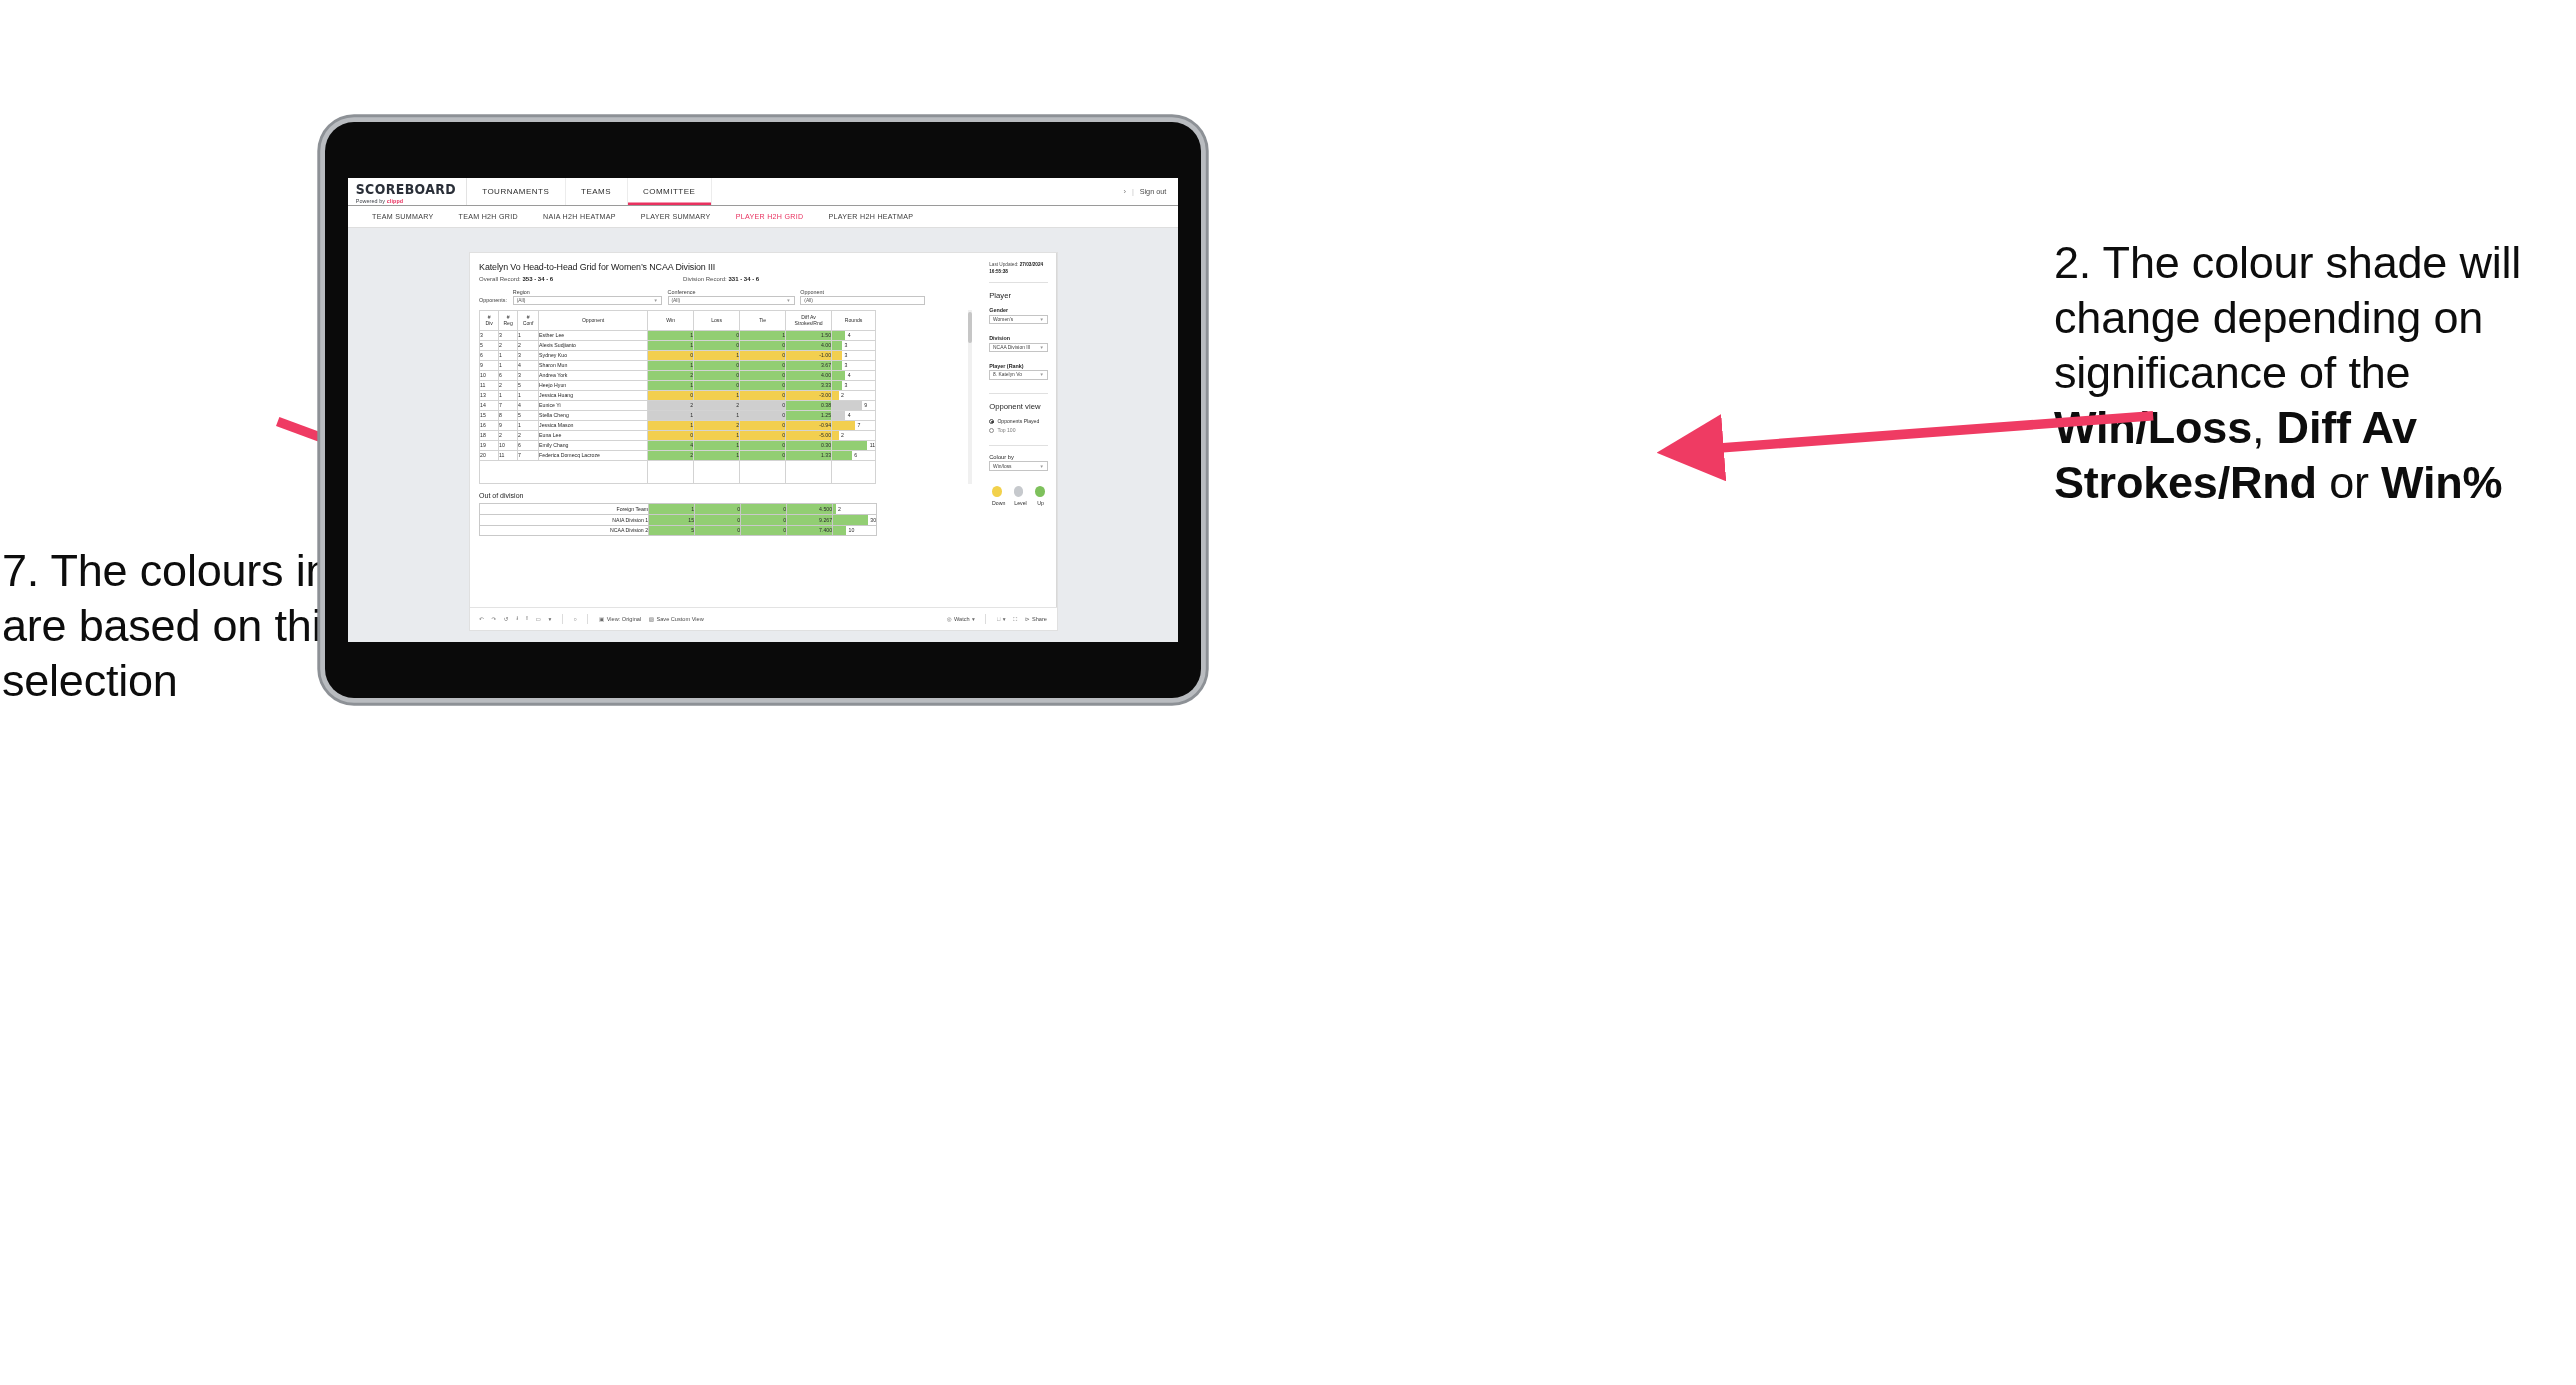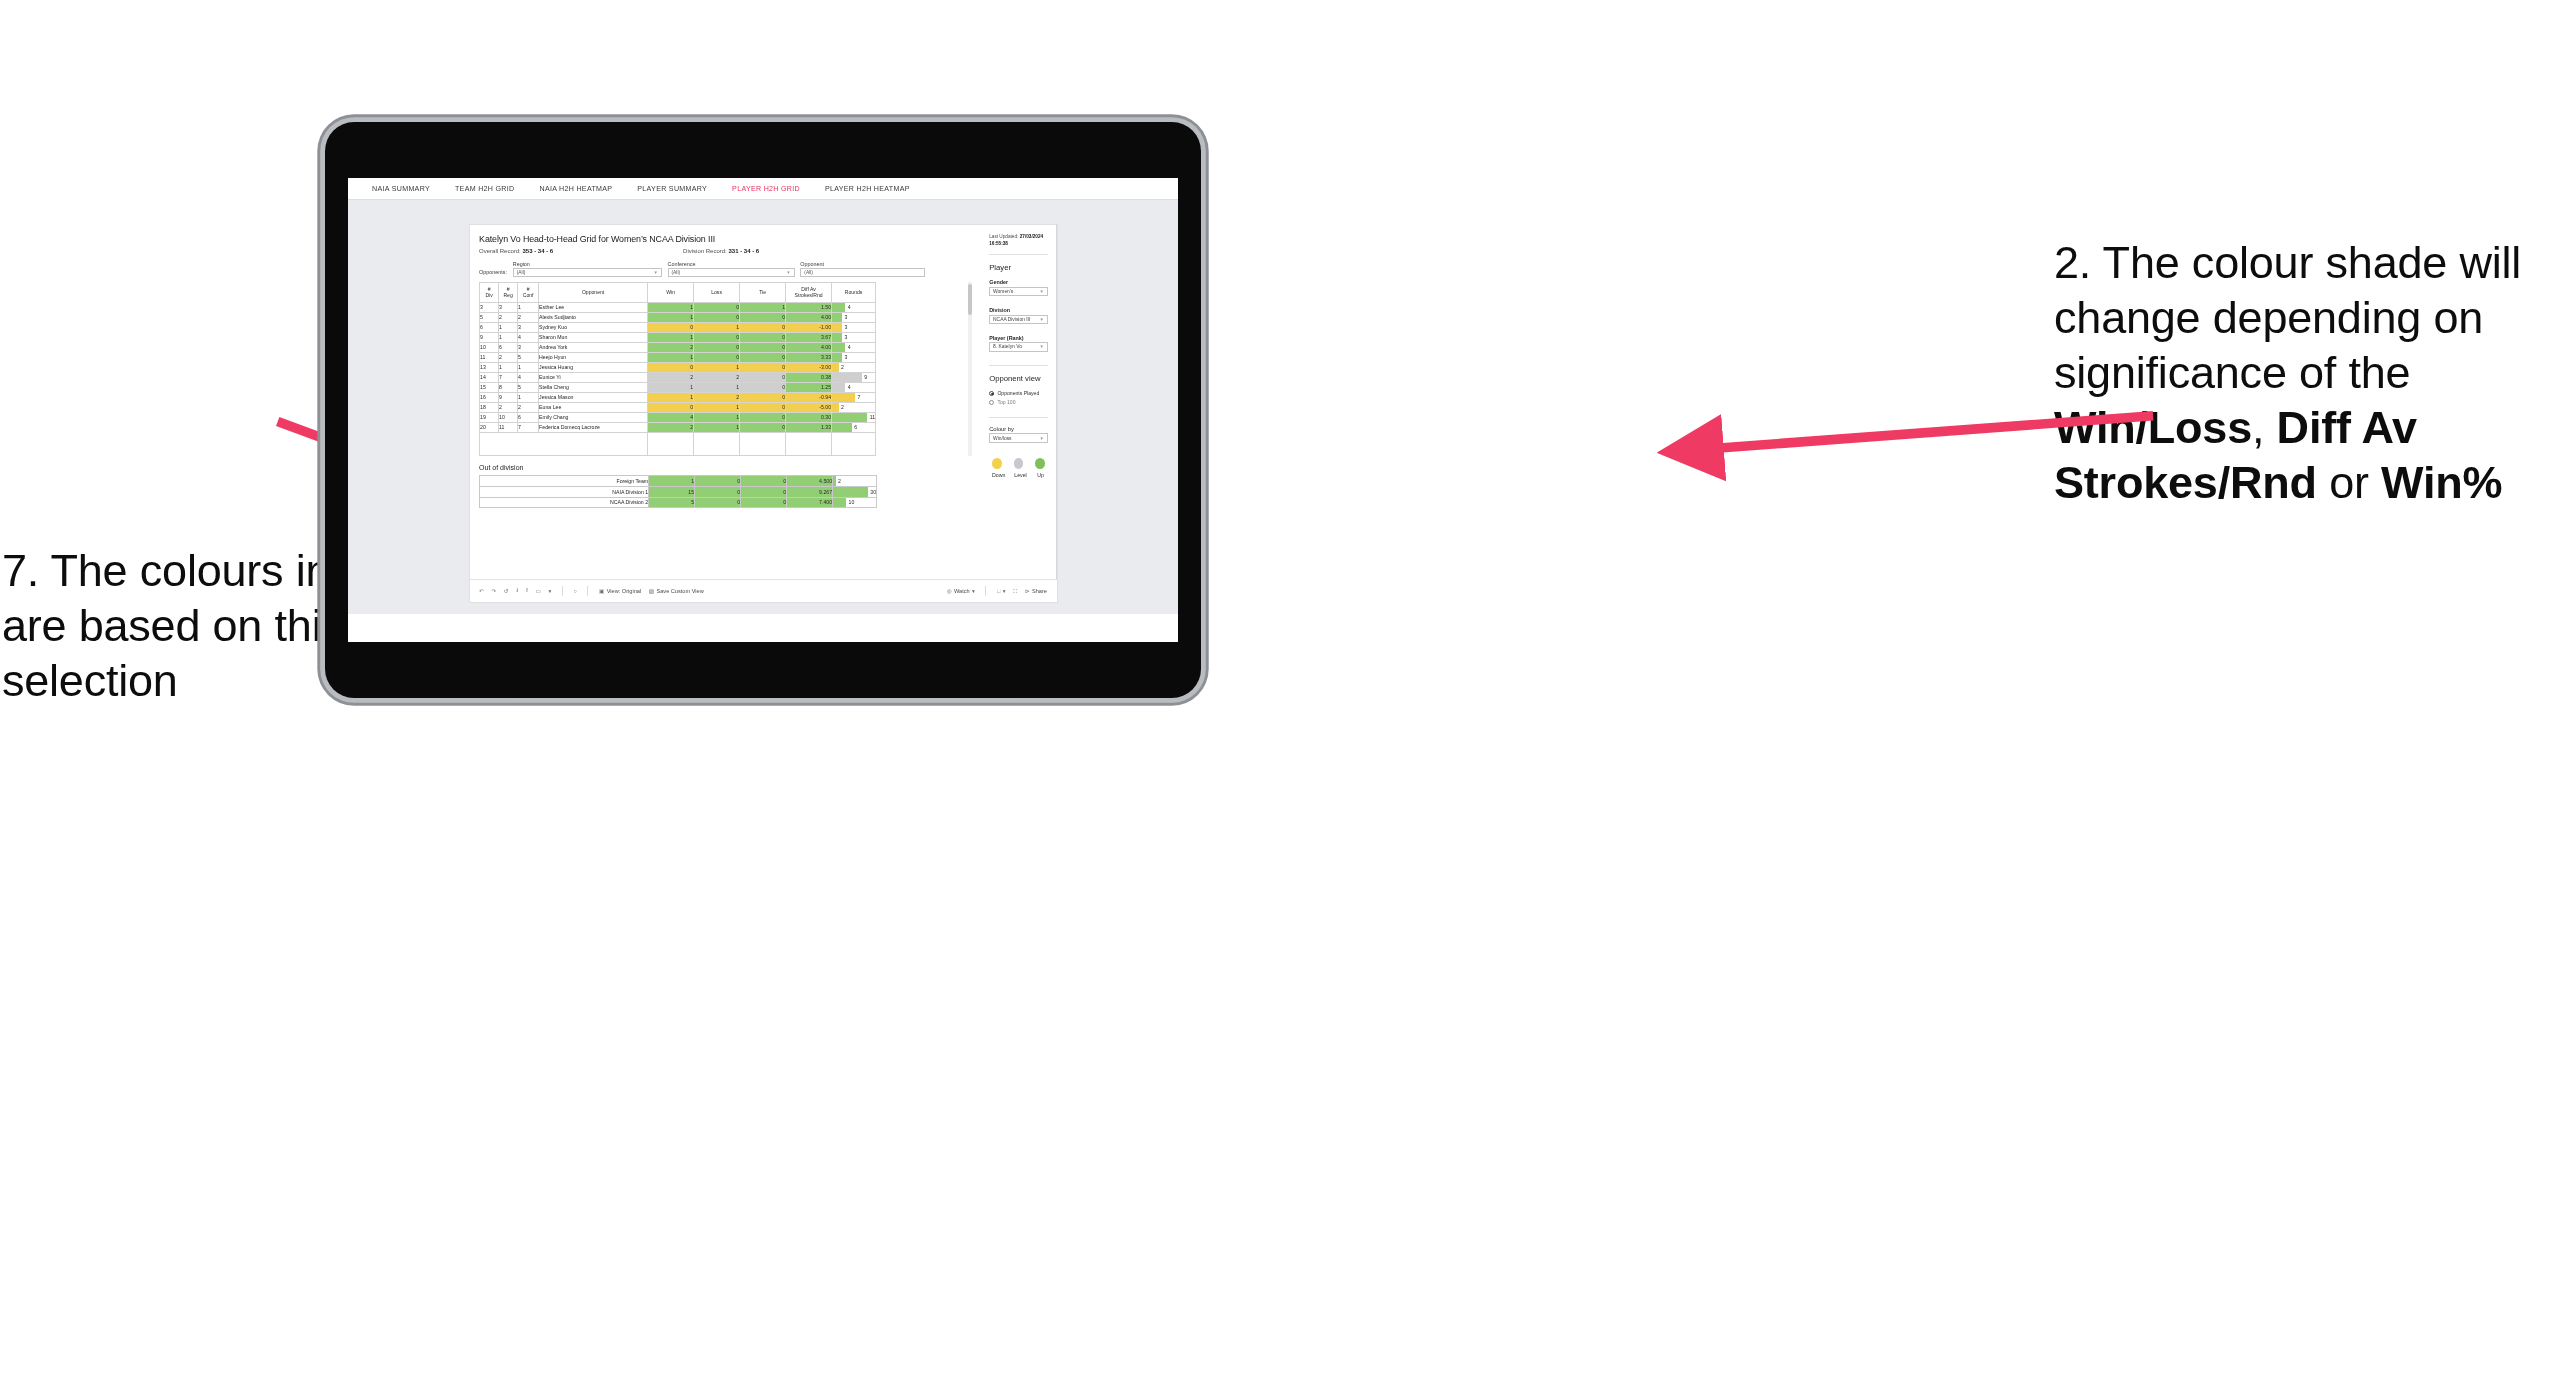--- a/index.html
+++ b/index.html
@@ -239,23 +239,39 @@
     <marker id="ah2" markerWidth="7" markerHeight="7" refX="5" refY="3.5" orient="auto">
       <polygon points="0,0 7,3.5 0,7" fill="#ef3b63"></polygon>
     </marker>
   </defs>
   <line x1="556" y1="12" x2="60" y2="49" stroke="#ef3b63" stroke-width="10" marker-end="url(#ah2)"></line>
 </svg>
 
 <div id="tablet">
   <div id="tablet-inner">
 
+    <div id="topbar">
+      <div id="brand">
+        <div id="brand-title">SCOREBOARD</div>
+        <div id="brand-sub"><span>Powered by </span><span class="clippd">clippd</span></div>
+      </div>
+      <div class="topnav">
+        <div class="topnav-item">TOURNAMENTS</div>
+        <div class="topnav-item">TEAMS</div>
+        <div class="topnav-item active">COMMITTEE</div>
+      </div>
+      <div id="topbar-right">
+        <span id="chevron-right">›</span>
+        <span class="sep">|</span>
+        <span>Sign out</span>
+      </div>
+    </div>
 
     <div id="subnav">
-      <div class="subnav-item">NAIA SUMMARY</div>
+      <div class="subnav-item">TEAM SUMMARY</div>
       <div class="subnav-item">TEAM H2H GRID</div>
       <div class="subnav-item">NAIA H2H HEATMAP</div>
       <div class="subnav-item">PLAYER SUMMARY</div>
       <div class="subnav-item active">PLAYER H2H GRID</div>
       <div class="subnav-item">PLAYER H2H HEATMAP</div>
     </div>
 
     <div id="canvas">
       <div id="viz">
 

